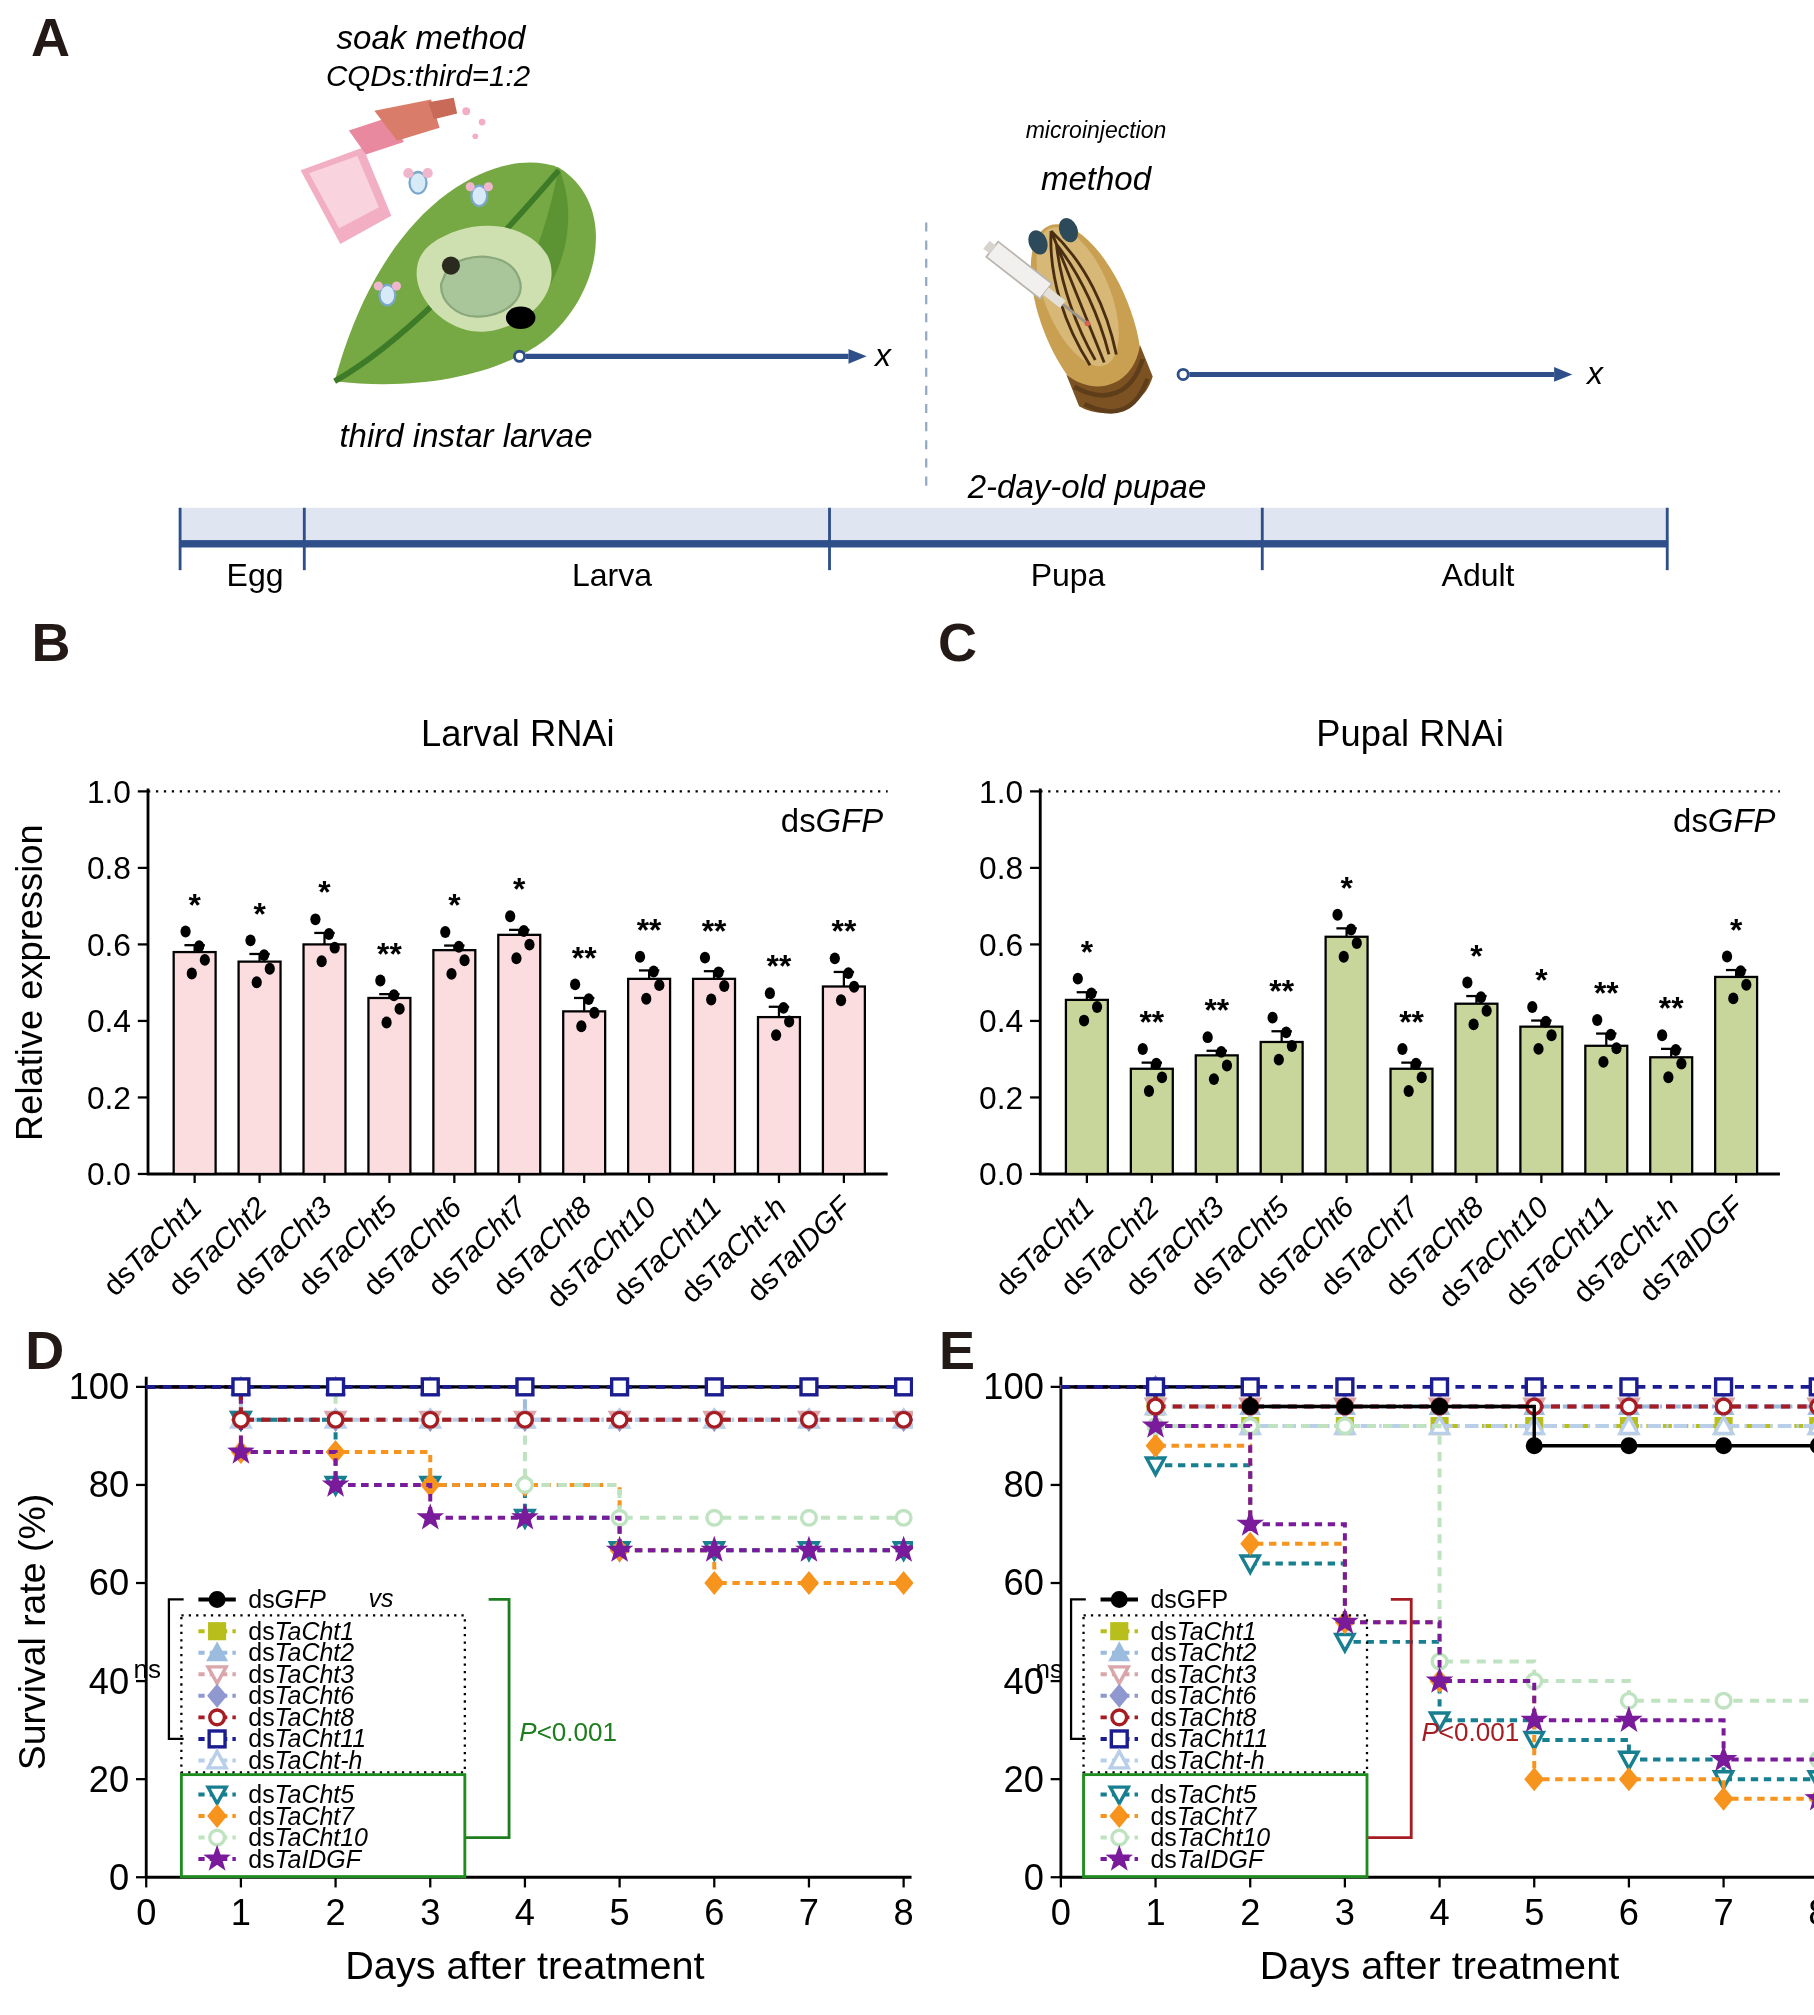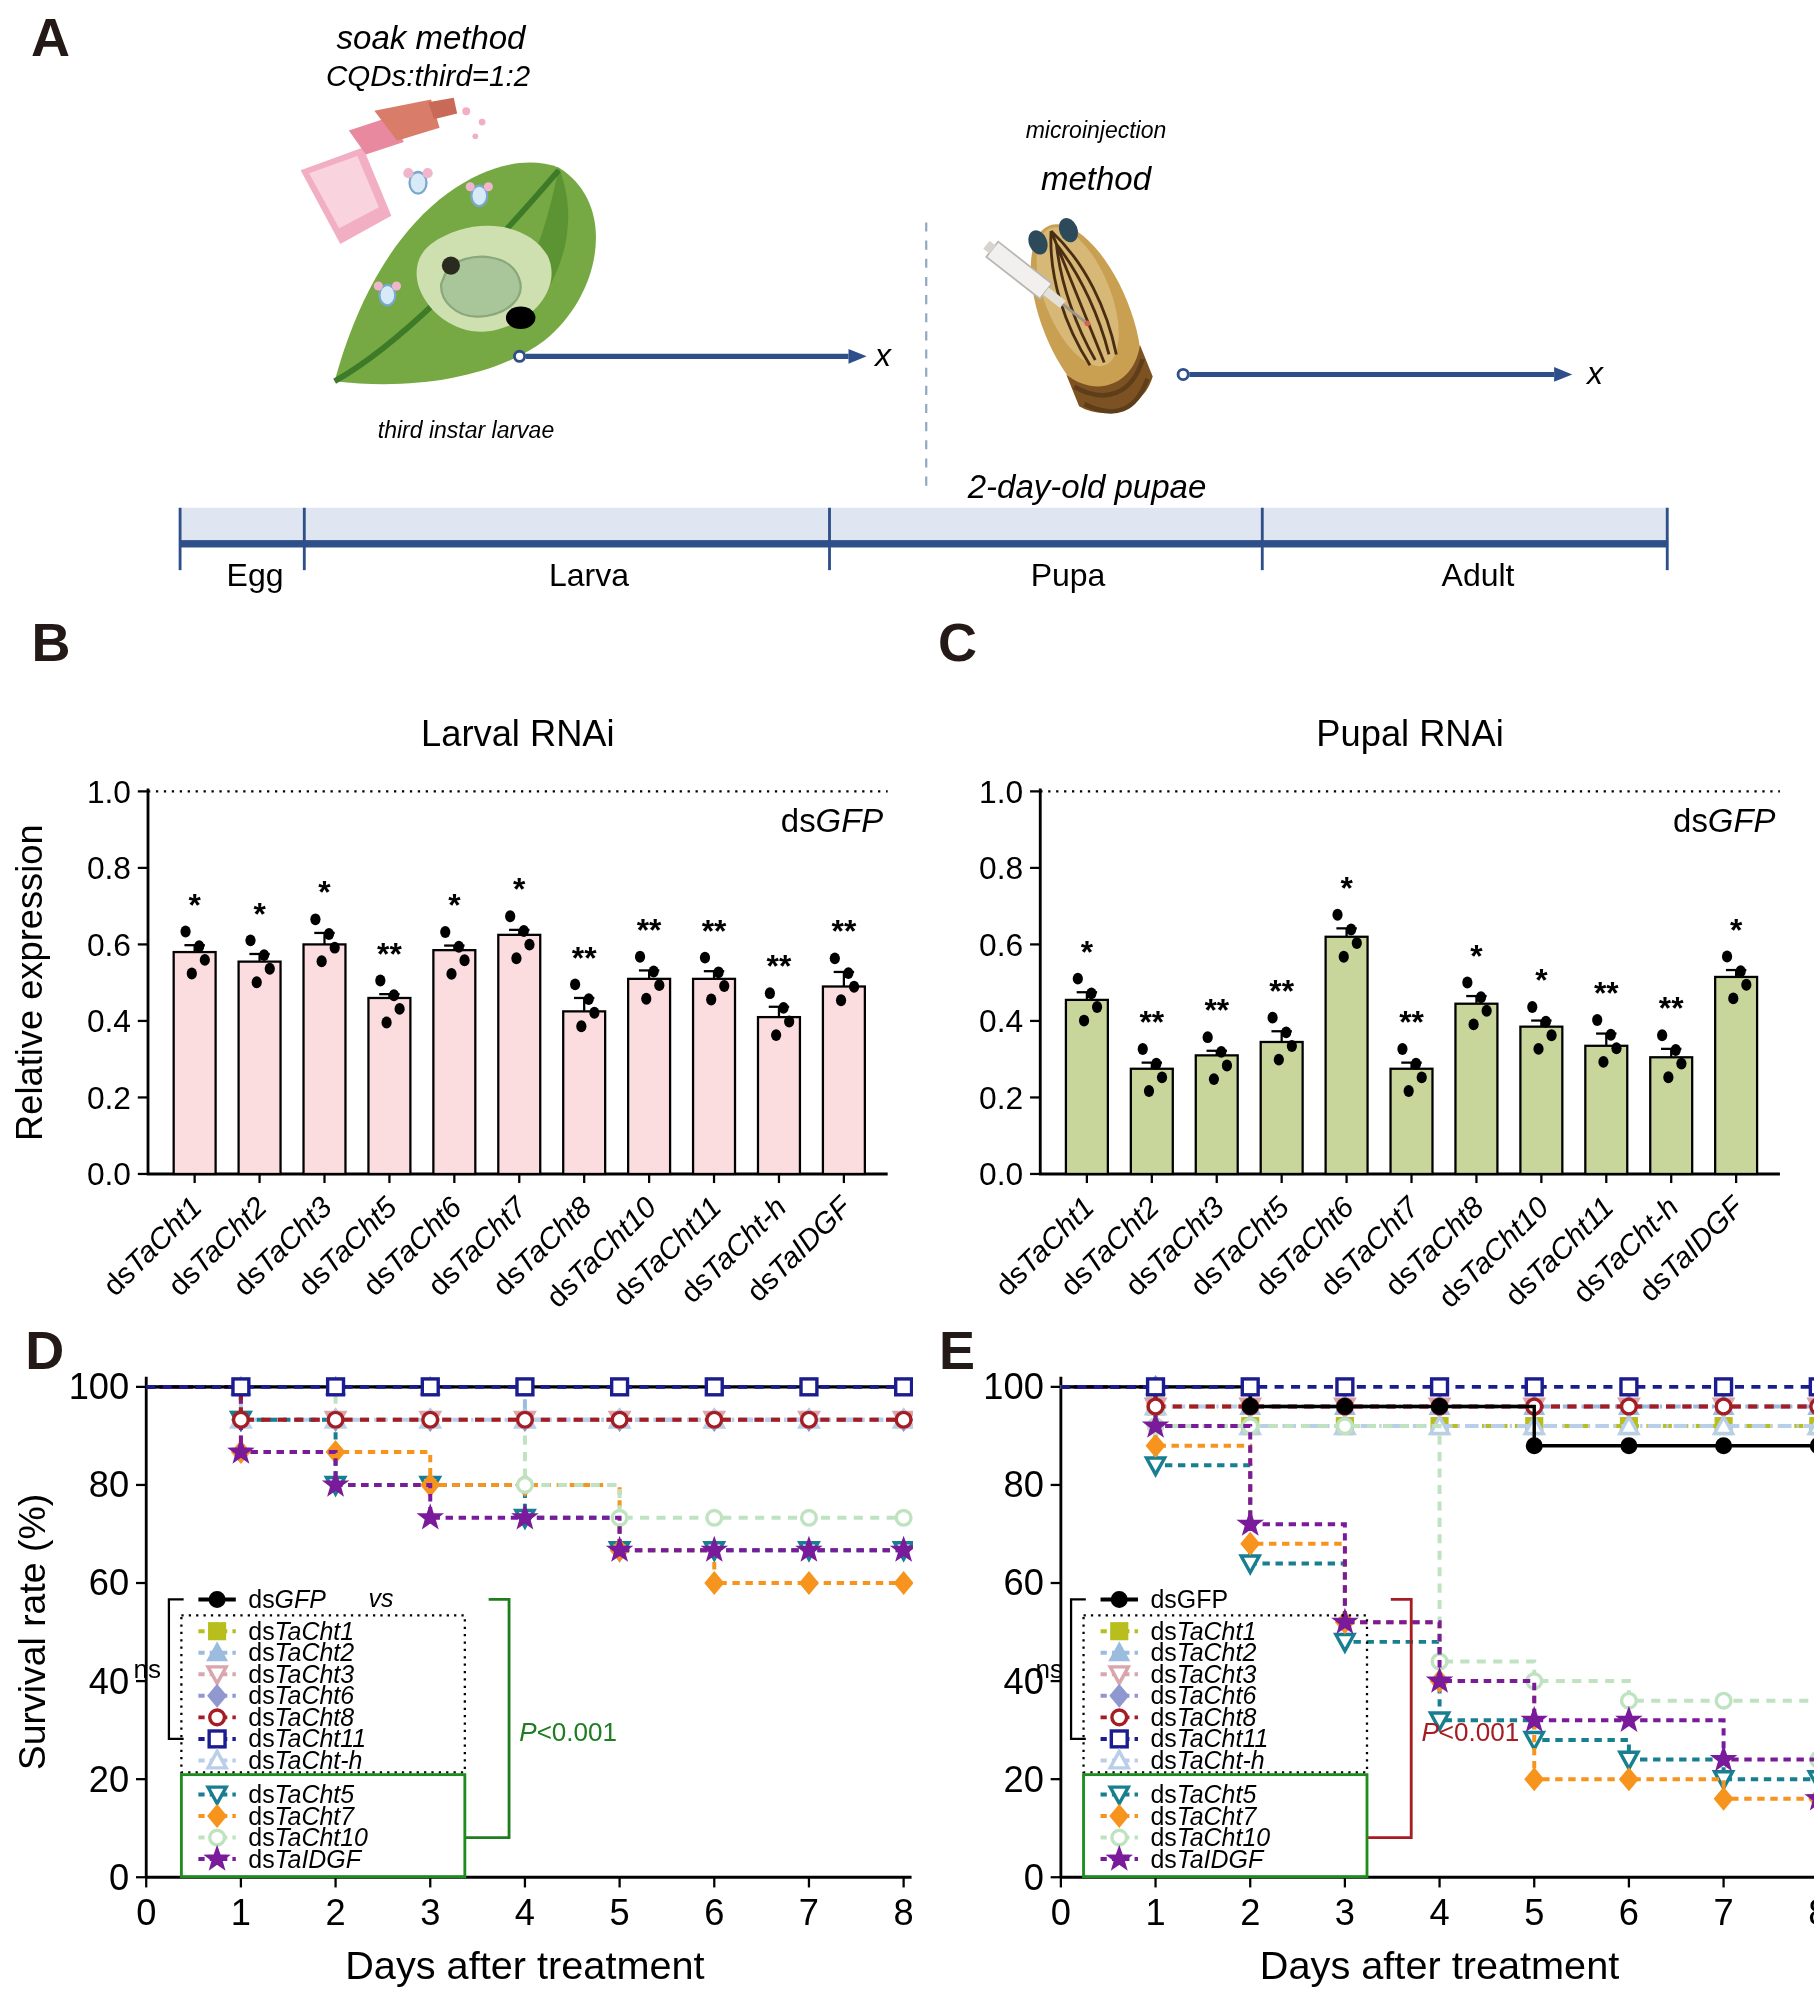--- a/index.html
+++ b/index.html
@@ -10,21 +10,21 @@
   .t{position:absolute;white-space:nowrap;font-style:italic;}
   .ctr{transform:translateX(-50%);}
   #panelA{left:0;top:0;width:1815px;height:610px;}
   #panelB{left:8.5px;top:610px;width:893px;height:700px;}
   #panelC{left:907px;top:610px;width:907px;height:700px;}
   #panelD{left:11.3px;top:1316px;width:902px;height:699px;}
   #panelE{left:919px;top:1316px;width:896px;height:699px;}
   svg{position:absolute;left:0;top:0;}
   .soak-title{left:431px;top:19px;font-size:33px;}
   .soak-sub{left:428px;top:59px;font-size:29.5px;}
-  .larvae-caption{left:466px;top:417px;font-size:23px;}
+  .larvae-caption{left:466px;top:417px;font-size:33px;}
   .inj-title1{left:1096px;top:117px;font-size:23px;}
   .inj-title2{left:1096px;top:160px;font-size:33px;}
   .pupae-caption{left:1087px;top:432px;font-size:33px;margin-top:36px;}
   .xmark{font-size:32px;}
   .stage{position:absolute;font-size:32px;transform:translateX(-50%);top:557px;}
 </style>
 </head>
 <body>
 
 <div id="figure">
@@ -112,21 +112,21 @@
     <span class="plabel" style="left:31px;top:10.2px">A</span>
     <div class="t ctr soak-title">soak method</div>
     <div class="t ctr soak-sub">CQDs:third=1:2</div>
     <div class="t ctr larvae-caption">third instar larvae</div>
     <div class="t ctr inj-title1">microinjection</div>
     <div class="t ctr inj-title2">method</div>
     <div class="t ctr pupae-caption">2-day-old pupae</div>
     <span class="t xmark" style="left:875px;top:337px">x</span>
     <span class="t xmark" style="left:1587px;top:355px">x</span>
     <span class="stage" style="left:255px">Egg</span>
-    <span class="stage" style="left:589px">Larva</span>
+    <span class="stage" style="left:612px">Larva</span>
     <span class="stage" style="left:1068px">Pupa</span>
     <span class="stage" style="left:1478px">Adult</span>
   </section>
 
   <section id="panelB">
     <span class="plabel" style="left:23px;top:4.5px">B</span>
     <svg id="chartB" width="893" height="700" viewBox="0 0 1575 1235">
         <line x1="245" y1="320" x2="1550" y2="320" stroke="#000" stroke-width="4" stroke-dasharray="4 10"></line>
         <text x="1542" y="392" font-size="58" text-anchor="end" fill="#000"><tspan>ds</tspan><tspan font-style="italic">GFP</tspan></text>
         <text x="897.5" y="240" font-size="64" text-anchor="middle" fill="#000">Larval RNAi</text>

